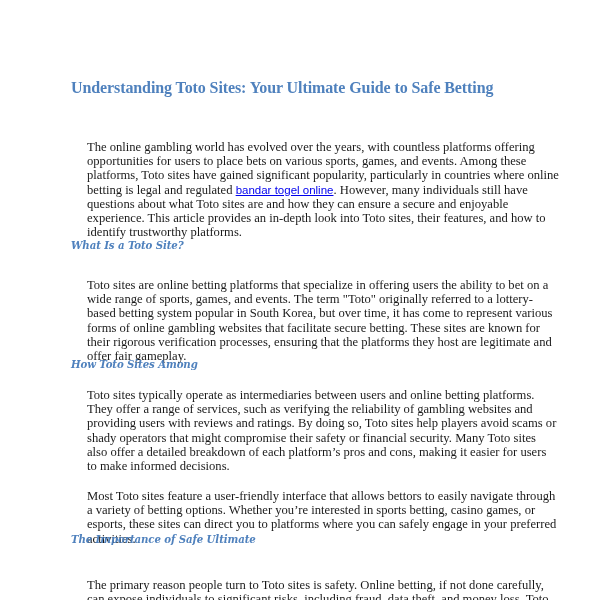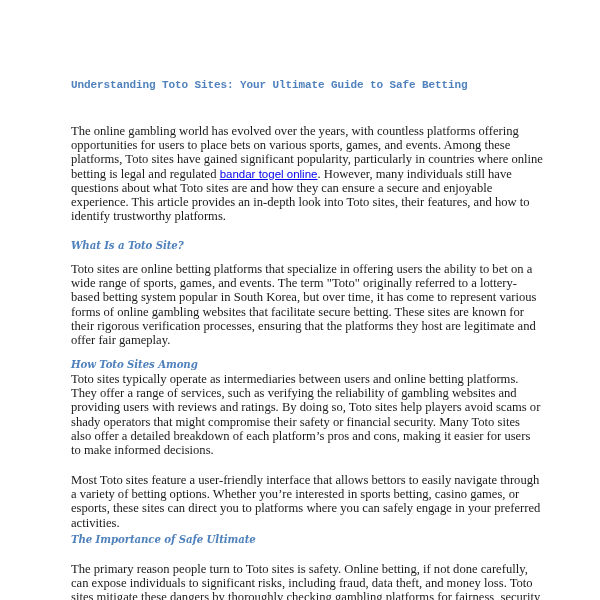--- a/index.html
+++ b/index.html
@@ -17,43 +17,43 @@
       position: absolute;
       left: 71px;
       top: 0;
       width: 470px;
     }
     .doc-title {
       position: absolute;
       top: 79px;
       left: 0;
       margin: 0;
-      font-family: Liberation Mono, monospace;
+      font-family: Liberation Serif, serif;
       font-weight: bold;
-      font-size: 11px;
+      font-size: 16px;
       color: #4f81bd;
       white-space: nowrap;
       letter-spacing: -0.1px;
     }
     .section-heading {
       position: absolute;
       left: 0;
       margin: 0;
       font-family: "DejaVu Serif", serif;
       font-weight: bold;
       font-style: italic;
       font-size: 10.2px;
       color: #4f81bd;
       white-space: nowrap;
       letter-spacing: -0.1px;
     }
     .para {
       position: absolute;
       left: 0;
-      margin: 0;
+      margin: 16px;
       width: 472px;
       font-family: "Liberation Serif", serif;
       font-size: 12.6px;
       line-height: 14.2px;
       color: #1a1a1a;
     }
     .para a {
       color: #0000ee;
       text-decoration: underline;
       font-family: "Liberation Sans", sans-serif;

